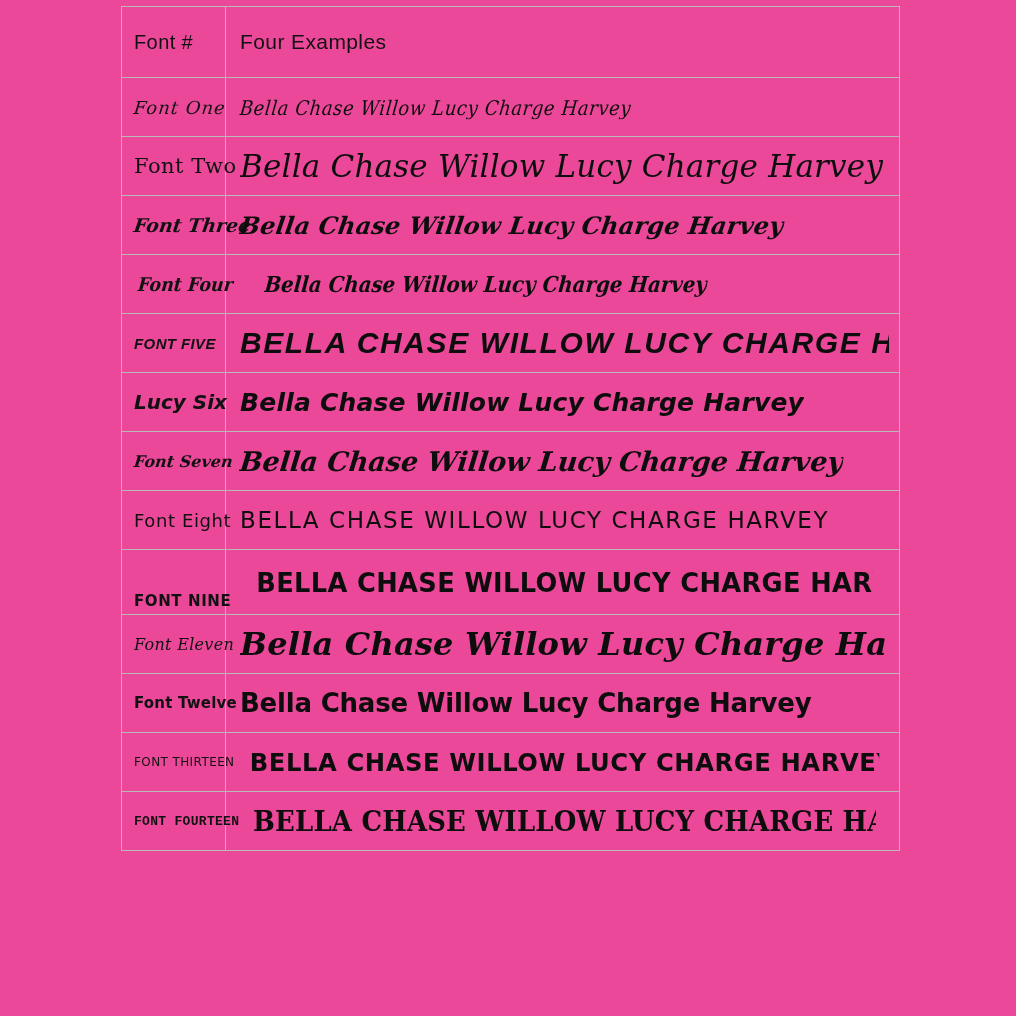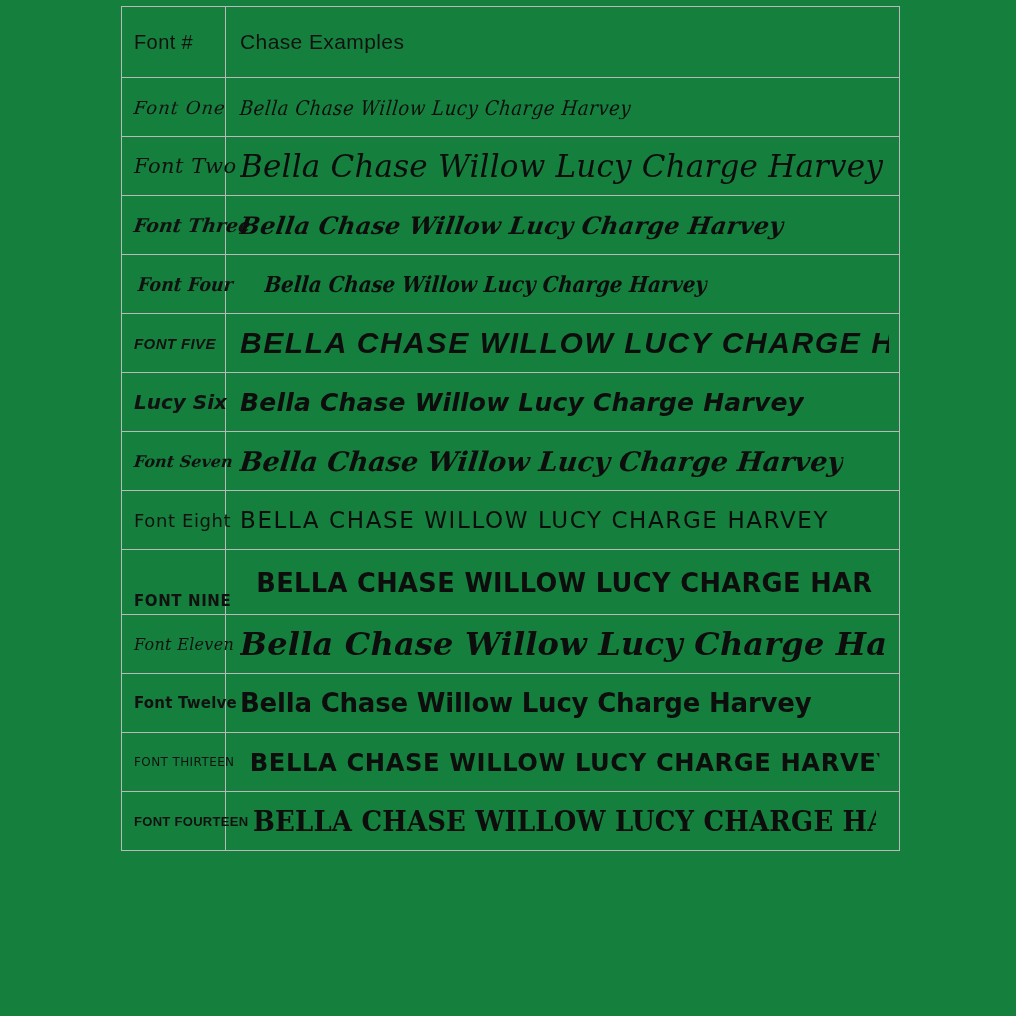--- a/index.html
+++ b/index.html
@@ -11,21 +11,21 @@
     width: 1016px;
     height: 1016px;
     font-family: "Liberation Sans", sans-serif;
     color: #1a1a1a;
     overflow: hidden;
   }
   .page {
     position: relative;
     width: 1016px;
     height: 1016px;
-    background: #15803d;
+    background: #ec4899;
   }
   .font-table {
     position: absolute;
     left: 121px;
     top: 6px;
     width: 778px;
     border-collapse: collapse;
     table-layout: fixed;
   }
   .font-table td {
@@ -70,21 +70,21 @@
 
   
   .nm { color: #111; white-space: nowrap; }
   .sm { color: #0d0d0d; white-space: nowrap; overflow: hidden; }
 
   
   .f1-nm { font-family: "DejaVu Serif", serif; font-style: italic; font-size: 18px; font-weight: 400; letter-spacing: 1px; transform: skewX(-6deg); }
   .f1-sm { font-family: "DejaVu Serif", serif; font-style: italic; font-size: 18px; font-weight: 400; letter-spacing: 0.6px; transform: skewX(-6deg) scaleY(1.12); }
 
   
-  .f2-nm { font-family: "DejaVu Serif", serif; font-style: italic; font-size: 21px; letter-spacing: 0.5px; }
+  .f2-nm { font-family: "DejaVu Serif", serif; font-size: 21px; letter-spacing: 0.5px; }
   .f2-sm { font-family: "DejaVu Serif", serif; font-style: italic; font-size: 31px; letter-spacing: 0.2px; }
 
   
   .f3-nm { font-family: "DejaVu Serif", serif; font-style: italic; font-weight: 700; font-size: 19px; transform: skewX(-8deg); }
   .f3-sm { font-family: "DejaVu Serif", serif; font-style: italic; font-weight: 700; font-size: 24px; transform: skewX(-8deg); letter-spacing: 0.2px; }
 
   
   .f4-nm { font-family: "DejaVu Serif", serif; font-style: italic; font-weight: 700; font-size: 19px; transform: skewX(-5deg) scaleX(0.92); }
   .f4-sm { font-family: "DejaVu Serif", serif; font-style: italic; font-weight: 700; font-size: 22px; transform: skewX(-5deg) scaleX(0.9); }
 
@@ -118,42 +118,42 @@
 
   
   .f12-nm { font-family: "DejaVu Sans", sans-serif; font-weight: 700; font-size: 15px; letter-spacing: 0.2px; }
   .f12-sm { font-family: "DejaVu Sans", sans-serif; font-weight: 700; font-size: 26px; letter-spacing: -0.2px; }
 
   
   .f13-nm { font-family: "DejaVu Sans", sans-serif; font-weight: 400; font-size: 12px; letter-spacing: 0.4px; text-transform: uppercase; }
   .f13-sm { font-family: "DejaVu Sans", sans-serif; font-weight: 700; font-size: 25px; letter-spacing: 0.6px; text-transform: uppercase; transform: scaleX(0.97); }
 
   
-  .f14-nm { font-family: Liberation Sans, sans-serif; font-weight: 700; font-size: 13px; letter-spacing: 0.3px; text-transform: uppercase; }
+  .f14-nm { font-family: Liberation Mono, monospace; font-weight: 700; font-size: 13px; letter-spacing: 0.3px; text-transform: uppercase; }
   .f14-sm { font-family: "DejaVu Serif", serif; font-weight: 700; font-size: 27px; letter-spacing: 0.2px; text-transform: uppercase; transform: scaleX(0.96); }
 </style>
 </head>
 <body>
 
 <div class="page">
   <table class="font-table">
     <colgroup>
       <col class="col-num">
       <col class="col-sample">
     </colgroup>
     <tbody>
       <tr class="head">
         <td>
           <div class="cell-inner num-inner head-num">
             <span class="head-text">Font #</span>
           </div>
         </td>
         <td>
           <div class="cell-inner sample-inner">
-            <span class="head-text">Chase Examples</span>
+            <span class="head-text">Four Examples</span>
           </div>
         </td>
       </tr>
 
       <tr>
         <td>
           <div class="cell-inner num-inner">
               <span class="nm f1-nm">Font One</span>
             </div>
         </td>

